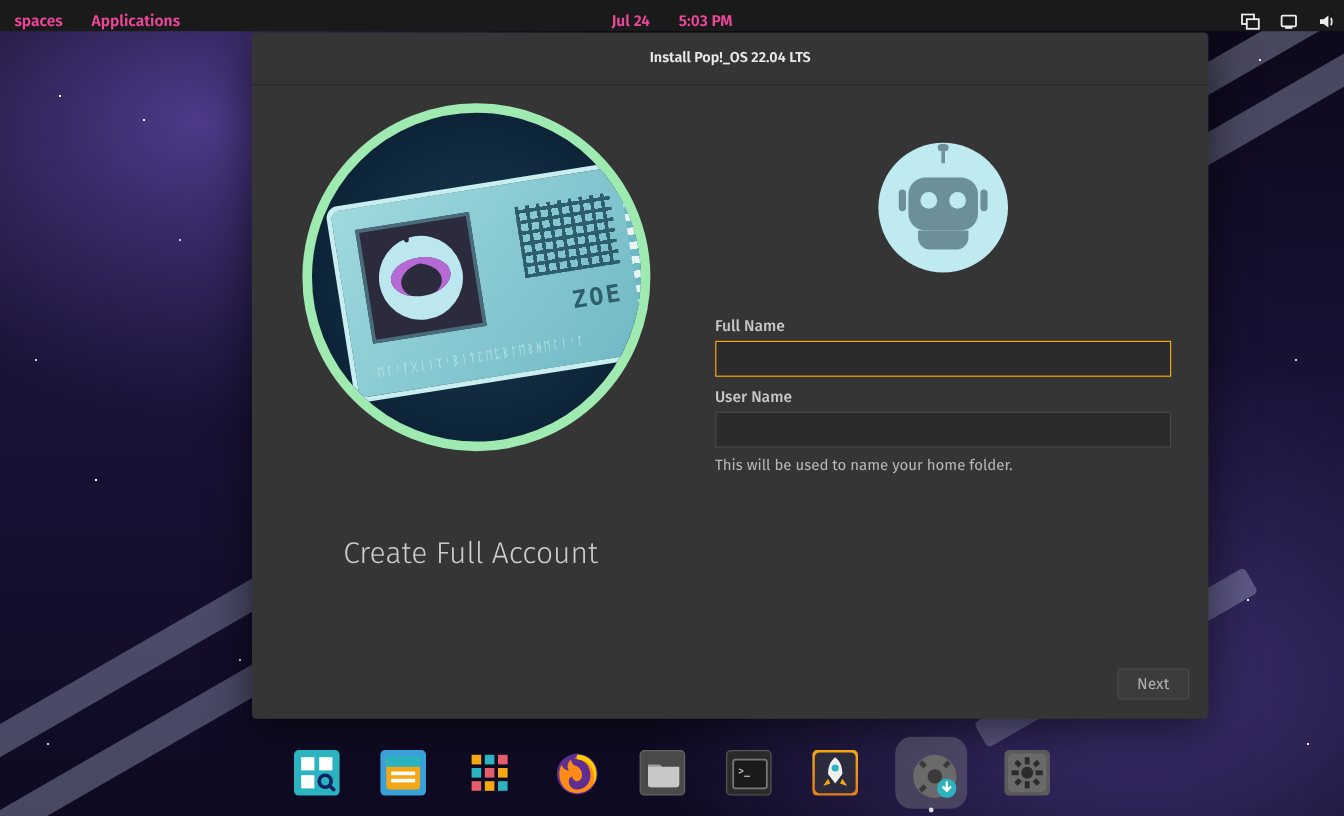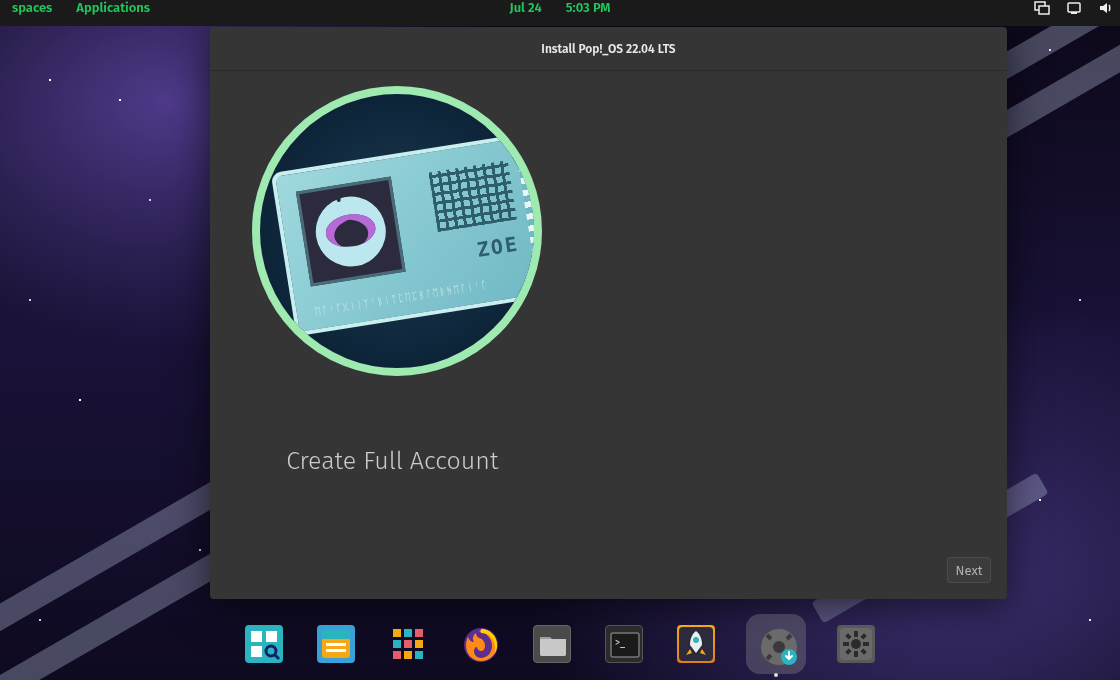--- a/index.html
+++ b/index.html
@@ -22,21 +22,21 @@
  radial-gradient(1px 1px at 120px 100px,#fff 100%,transparent),
  radial-gradient(1px 1px at 1090px 620px,#eef 100%,transparent),
  radial-gradient(1px 1px at 1050px 50px,#fff 100%,transparent),
  radial-gradient(1px 1px at 30px 300px,#dcd 100%,transparent);}
 .stripe{position:absolute;background:rgba(180,190,220,.35);transform:rotate(-30deg);height:24px;border-radius:4px}
 .s1{width:380px;right:-100px;top:40px}
 .s2{width:380px;right:-80px;top:110px}
 .s3{width:360px;left:-60px;bottom:120px}
 .s4{width:360px;left:-40px;bottom:60px}
 .s5{width:260px;right:60px;bottom:120px}
-.topbar{position:absolute;top:0;left:0;right:0;height:26px;background:#1a1a1a;color:#22c55e;display:flex;align-items:flex-start;font-size:13px;font-weight:600;z-index:5}
+.topbar{position:absolute;top:0;left:0;right:0;height:26px;background:#1a1a1a;color:#ec4899;display:flex;align-items:flex-end;font-size:13px;font-weight:600;z-index:5}
 .topbar .tbl{padding:0 12px;cursor:pointer}
 .topbar .center{position:absolute;left:50%;transform:translateX(-50%);display:flex;gap:24px}
 .topbar .right{margin-left:auto;display:flex;align-items:center;gap:16px;padding-right:6px}
 .tray-ico{width:16px;height:16px;display:flex;align-items:center;justify-content:center}
 .installer{position:absolute;left:210px;top:27px;width:797px;height:572px;background:#353535;border-radius:4px;box-shadow:0 8px 40px rgba(0,0,0,.6);z-index:4;display:flex;flex-direction:column}
 .titlebar{height:44px;display:flex;align-items:center;justify-content:center;color:#e8e8e8;font-size:12px;font-weight:600;border-bottom:1px solid #2a2a2a}
 .content{flex:1;display:flex;position:relative}
 .leftcol{width:47%;display:flex;flex-direction:column;align-items:center}
 .badge{width:290px;height:290px;margin-top:15px;border-radius:50%;background:radial-gradient(circle at 50% 50%,#1b3a52 0%,#0d2438 70%);border:8px solid #9feab0;position:relative;overflow:hidden}
 .card{position:absolute;left:22px;top:58px;width:260px;height:165px;background:linear-gradient(135deg,#9fd9de 0%,#6fb8c4 100%);border-radius:10px;transform:rotate(-9deg);border:4px solid #c8eef0}
@@ -60,21 +60,21 @@
 .rant{position:absolute;left:50%;top:-8px;width:3px;height:10px;background:#6d8f9a;transform:translateX(-50%)}
 .rant::after{content:"";position:absolute;left:-3px;top:-6px;width:9px;height:6px;border-radius:3px;background:#6d8f9a}
 .rbody{position:absolute;left:18px;top:58px;width:42px;height:16px;border-radius:0 0 10px 10px;background:#6d8f9a}
 .rear{position:absolute;top:24px;width:6px;height:18px;background:#6d8f9a;border-radius:3px}
 .rearL{left:2px}.rearR{right:2px}
 .form{width:380px}
 .lbl{color:#c7c7c7;font-size:13px;margin:10px 0 4px;font-weight:500}
 .inp{width:100%;height:30px;background:#2b2b2b;border:1px solid #4a4a4a;color:#e8e8e8;font-size:14px;padding:0 8px;outline:none}
 .inp.active{border:1px solid #f5a814}
 .hint{color:#b8b8b8;font-size:12.5px;margin-top:8px}
-.next{position:absolute;right:16px;bottom:16px;width:44px;height:26px;background:#3c3c3c;border:1px solid #4a4a4a;color:#b0b0b0;font-size:13px;border-radius:3px;cursor:pointer}
+.next{position:absolute;right:16px;bottom:16px;width:60px;height:26px;background:#3c3c3c;border:1px solid #4a4a4a;color:#b0b0b0;font-size:13px;border-radius:3px;cursor:pointer}
 .dock{position:absolute;left:50%;bottom:4px;transform:translateX(-50%);display:flex;gap:28px;align-items:center;z-index:6;padding: 6px 14px 2px}
 .dicon{width:44px;height:44px;border-radius:6px;display:flex;align-items:center;justify-content:center;cursor:pointer;position:relative}
 .dicon.active{background:rgba(150,150,150,.32);width:60px;height:60px;border-radius:14px}
 .dicon.active::after{content:"";position:absolute;bottom:-3px;left:50%;transform:translateX(-50%);width:4px;height:4px;border-radius:50%;background:#ddd}
 .di-inner{width:38px;height:38px;border-radius:4px}
 .i-ws{background:#2bb3c0}
 .i-files{background:#3aa0d8}
 .i-fold{background:#4a4a4a;border:1px solid #666}
 .i-term{background:#2b2b2b;border:1px solid #555}
 .i-rocket{background:linear-gradient(180deg,#f5a814 0%,#e07d1a 100%)}
@@ -133,20 +133,41 @@
               <div class="robot-b"></div>
             </div>
           <div class="dots"></div>
           <div class="zoe">ZOE</div>
           <div class="glyphs">ᛖᛚᛌᚪᚷᛁᛁᛉᛌᛒᛁᛏᛈᛖᛈᛒᛚᛖᛒᚻᛖᛚᛁᛌᚪ</div>
           <div class="chip"></div>
         </div>
       </div>
       <div class="step-title">Create Full Account</div>
     </div>
+    <div class="rightcol">
+      <div class="avatar">
+        <div class="robot-a">
+          <div class="rant"></div>
+          <div class="rear rearL"></div>
+            <div class="rear rearR"></div>
+          <div class="rhead">
+              <div class="reye reL"></div>
+              <div class="reye reR"></div>
+            </div>
+          <div class="rbody"></div>
+        </div>
+      </div>
+      <div class="form">
+        <div class="lbl">Full Name</div>
+        <input class="inp active" value="" style="">
+        <div class="lbl">User Name</div>
+        <input class="inp" value="" style="">
+        <div class="hint">This will be used to name your home folder.</div>
+      </div>
+    </div>
     <button class="next">Next</button>
   </div>
 </div>
 
 <div class="dock">
   <div class="dicon">
       <div class="di-inner i-ws">
     <svg width="38" height="38" viewBox="0 0 38 38">
           <rect x="6" y="6" width="11" height="11" fill="#fff"></rect>
           <rect x="21" y="6" width="11" height="11" fill="#fff"></rect>

